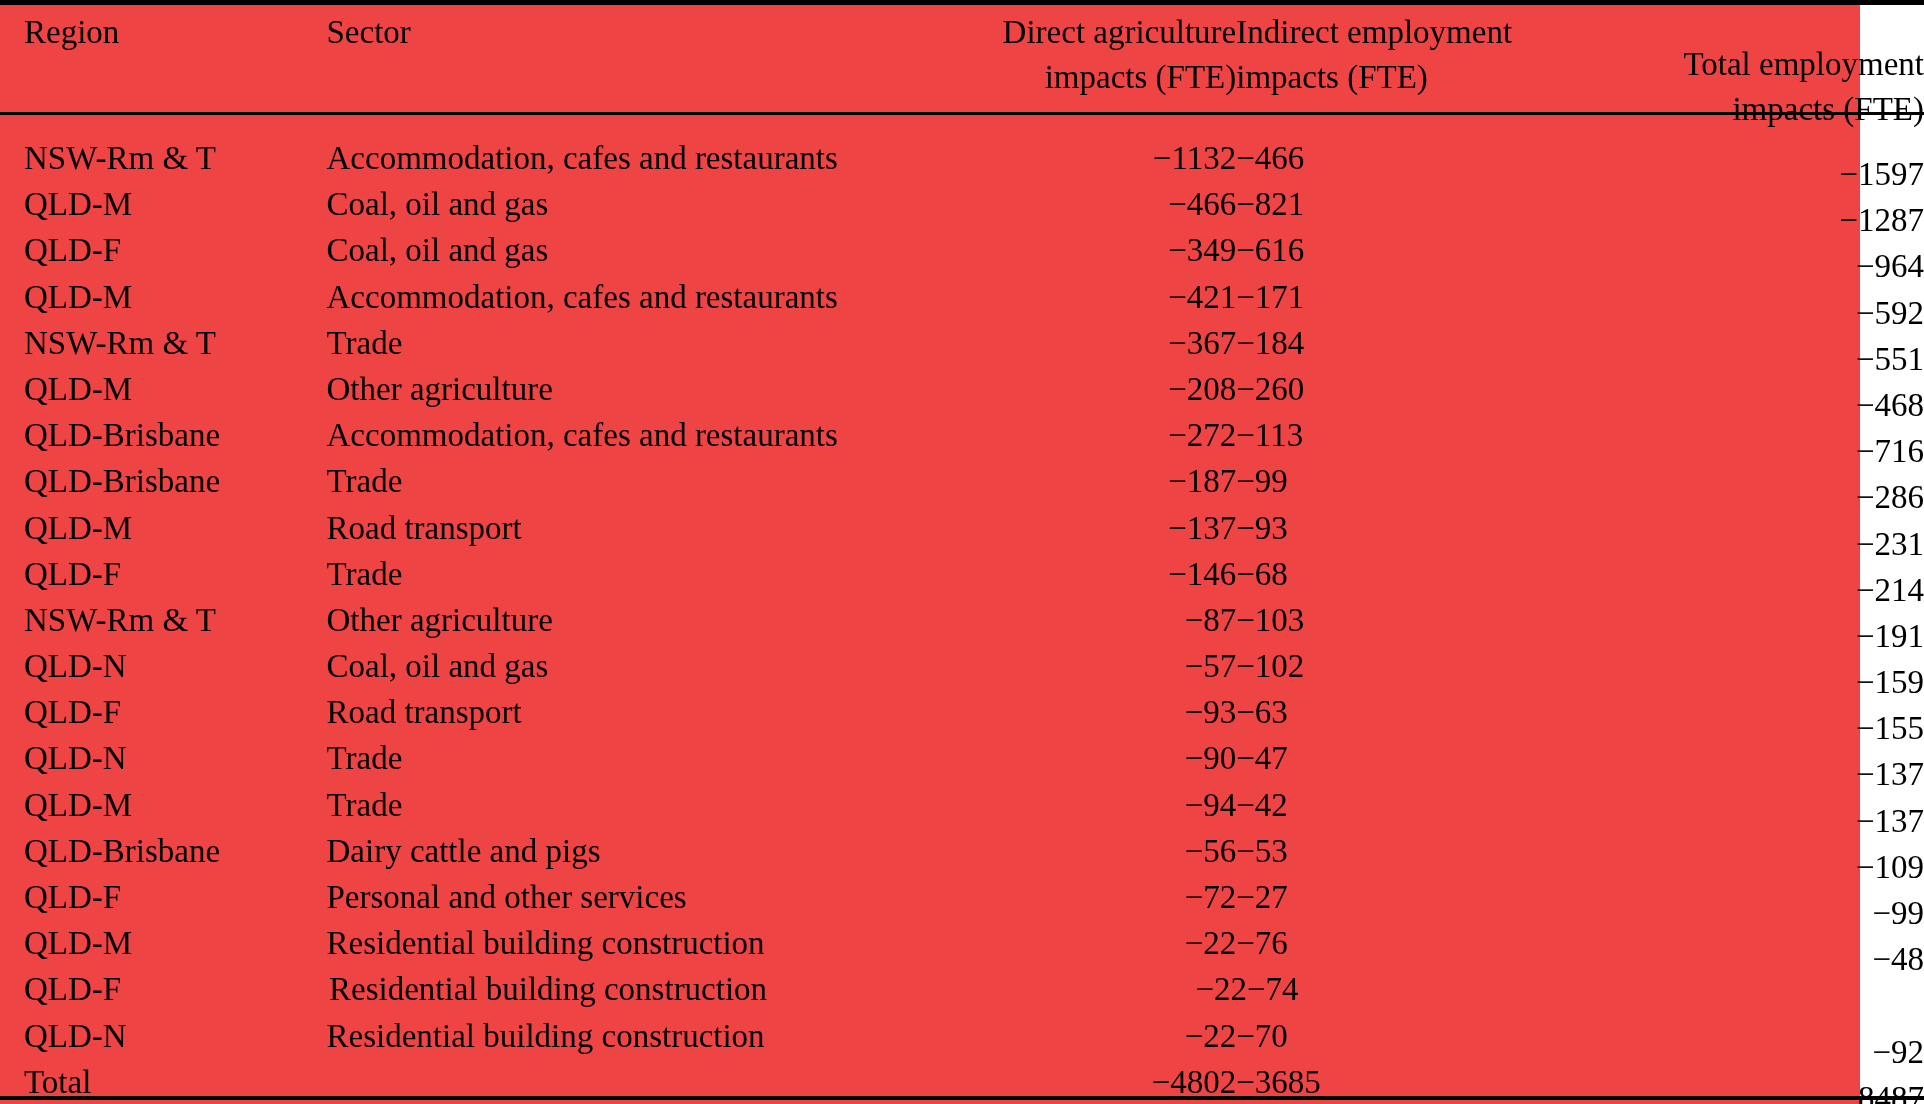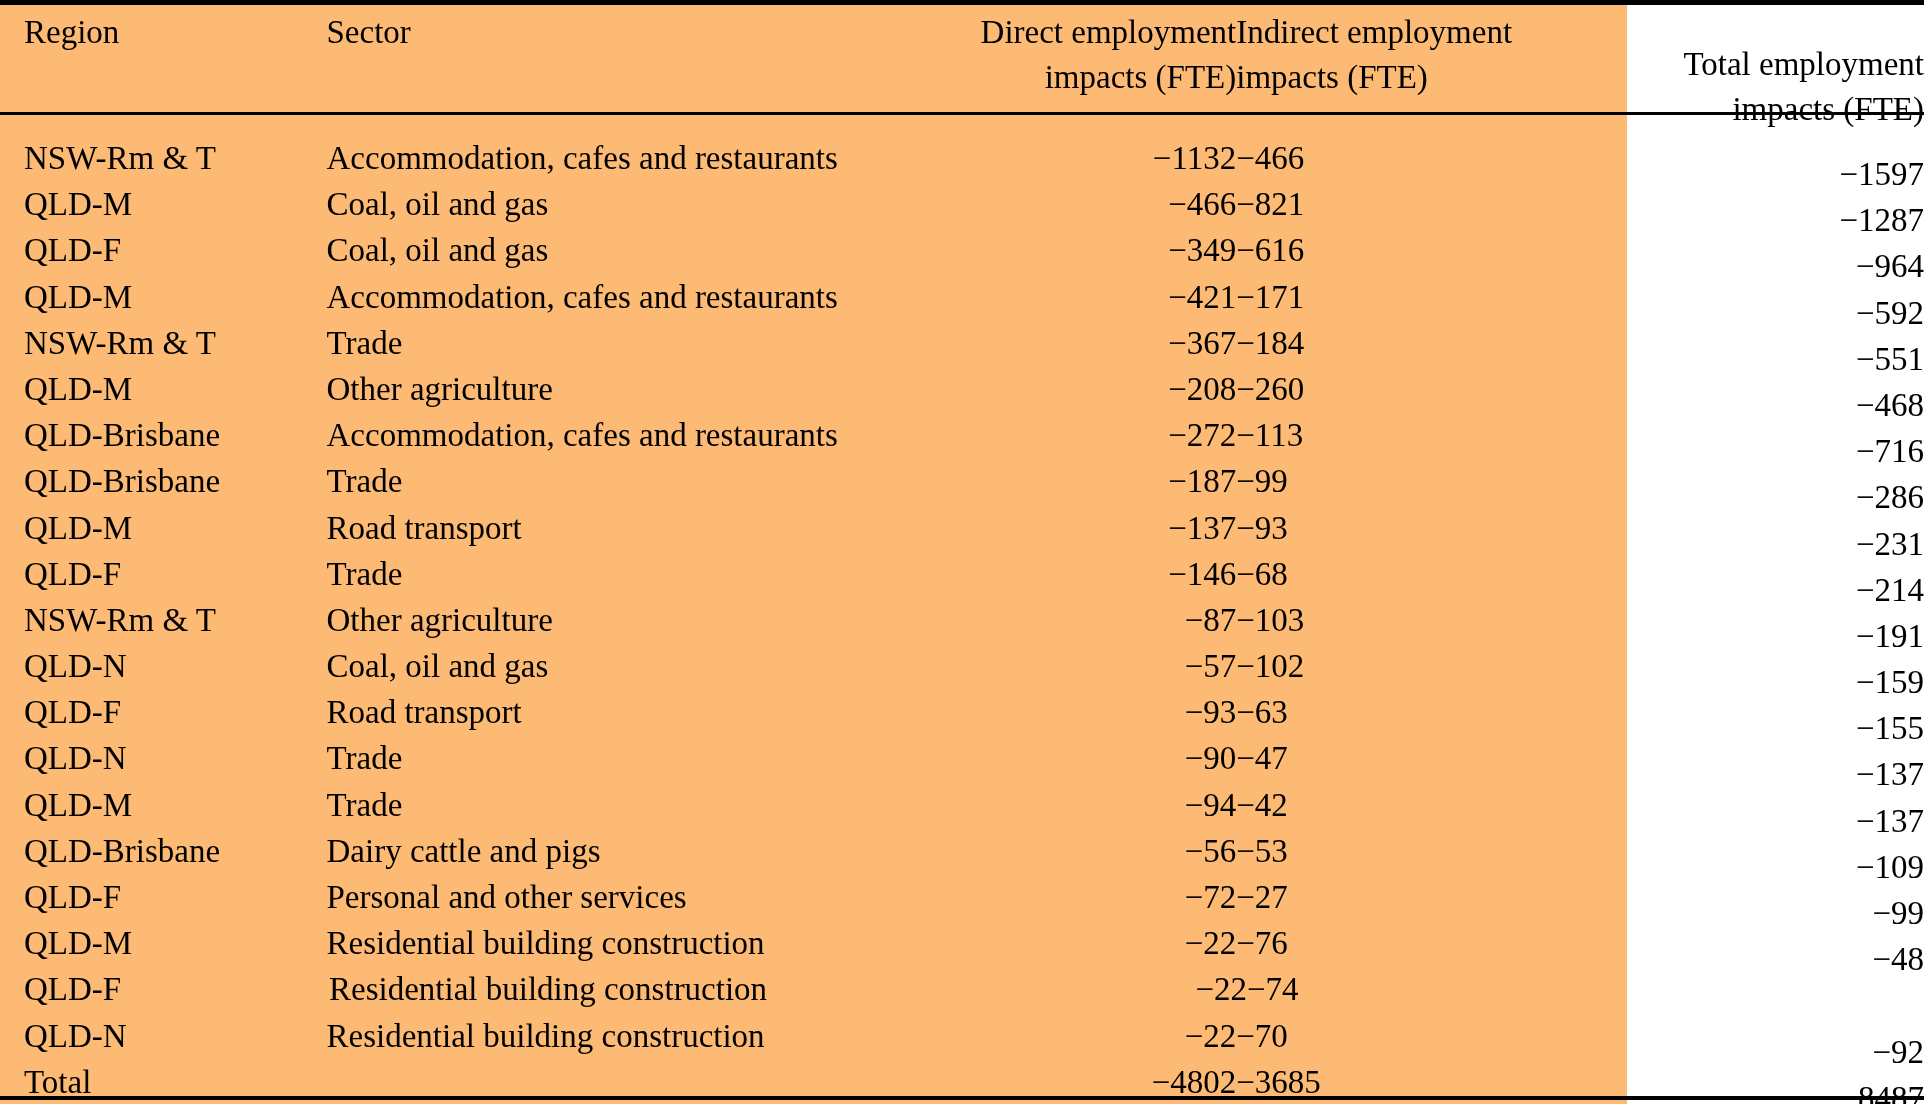--- a/index.html
+++ b/index.html
@@ -3,21 +3,21 @@
 <meta charset="utf-8">
 <style>
   * { margin: 0; padding: 0; box-sizing: border-box; }
   html, body { width: 1924px; height: 1104px; overflow: hidden; }
   body {
     background: #ffffff;
     color: #000000;
     font-family: "Liberation Serif", "DejaVu Serif", serif;
     font-size: 33px;
   }
-  .page { position: relative; width: 1627px; height: 1104px; background: #fdba74; font-family: Liberation Serif, serif; }
+  .page { position: relative; width: 1860px; height: 1104px; background: #ef4444; font-family: Liberation Serif, serif; }
   .table {
     position: absolute; top: 0; left: 0;
     width: 1924px; height: 1104px;
     border-top: 5px solid #000;
   }
   .thead {
     display: flex;
     align-items: flex-start;
     height: 110px;
     border-bottom: 3px solid #000;
@@ -40,21 +40,21 @@
 </head>
 <body>
 
 <div class="page">
   <div class="table">
 
     <div class="thead">
       <div class="th c-region">Region</div>
       <div class="th c-sector">Sector</div>
       <div class="th c-direct">
-        <div>Direct employment</div>
+        <div>Direct agriculture</div>
         <div>impacts (FTE)</div>
       </div>
       <div class="th c-indirect">
         <div>Indirect employment</div>
         <div>impacts (FTE)</div>
       </div>
       <div class="th c-total">
         <div>Total employment</div>
         <div>impacts (FTE)</div>
       </div>

